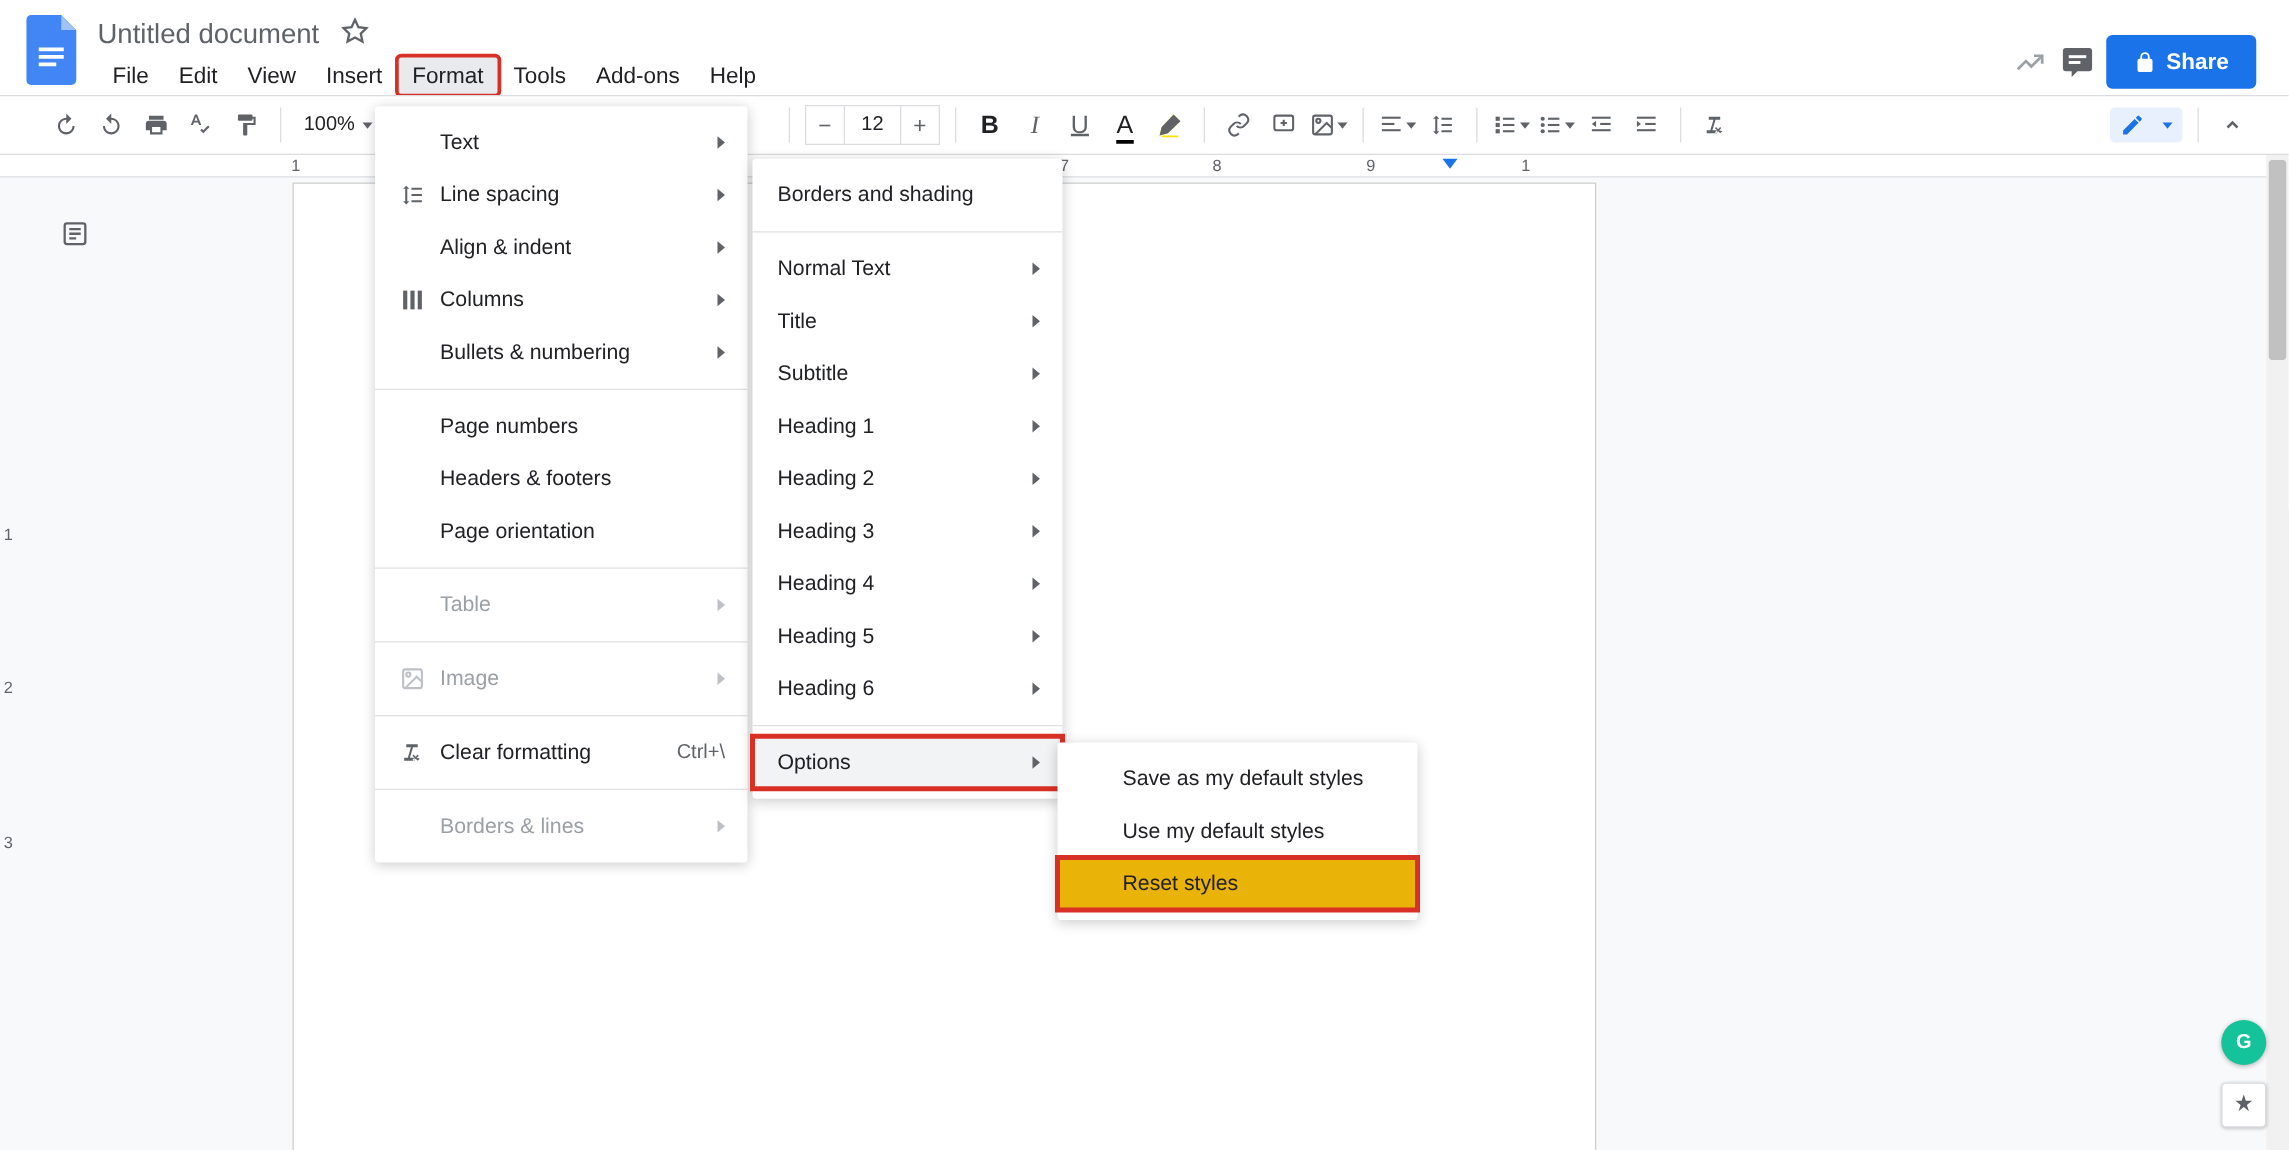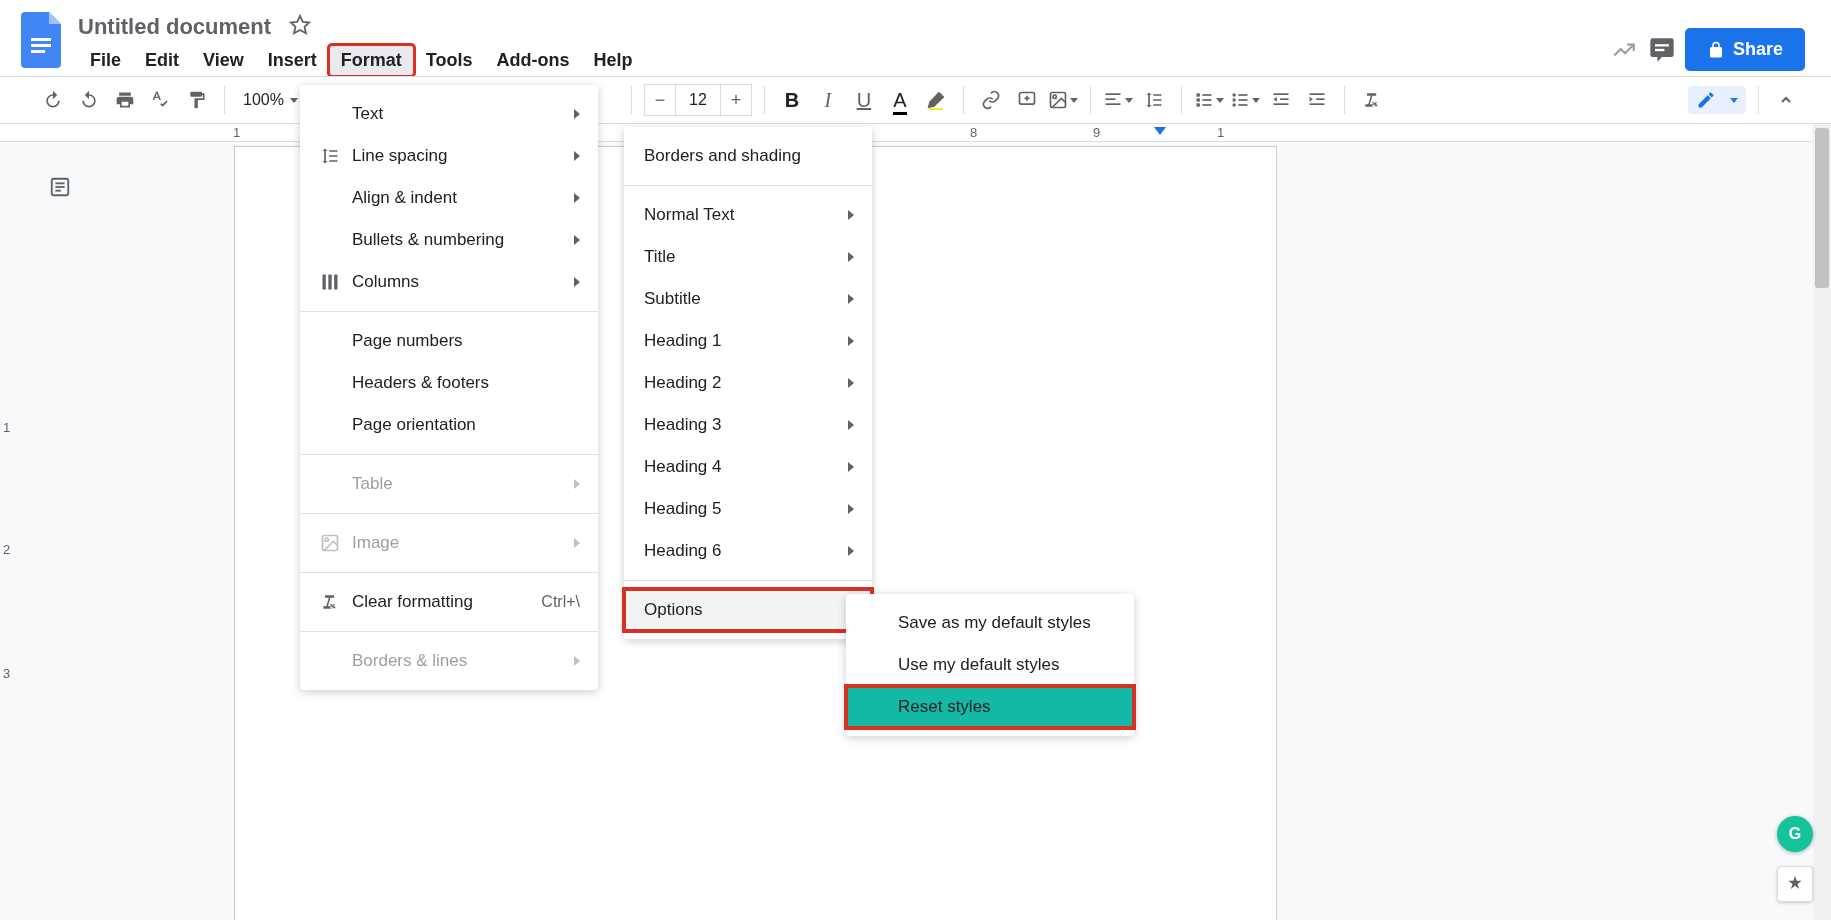--- a/index.html
+++ b/index.html
@@ -3,21 +3,21 @@
 <meta charset="utf-8">
 <style>
   * { box-sizing: border-box; margin: 0; padding: 0; font-family: Arial, sans-serif; }
   body { background: #fff; color: #202124; overflow: hidden; }
   .app { width: 1831px; height: 920px; display: flex; flex-direction: column; position: relative; }
   
   
   .header { display: flex; align-items: flex-start; padding: 10px 18px 0 18px; background: #fff; }
   .docs-logo { width: 50px; height: 60px; display: flex; align-items: center; justify-content: center; }
   .docs-logo svg { width: 44px; height: 56px; }
-  .title-area { margin-left: 10px; flex: 1; font-weight: bold; }
+  .title-area { margin-left: 10px; flex: 1; }
   .doc-title-row { display: flex; align-items: center; height: 34px; }
   .doc-title { font-size: 22px; color: #5f6368; }
   .star-icon { margin-left: 18px; color: #5f6368; cursor: pointer; }
   .menubar { display: flex; align-items: flex-end; height: 30px; margin-top: 2px; }
   .menu-item { padding: 5px 12px; font-size: 18px; color: #202124; cursor: pointer; border-radius: 3px; }
   .menu-item.active { background: #e8eaed; outline: 3px solid #d93025; outline-offset: -1px; }
   .right-controls { display: flex; align-items: center; gap: 8px; padding-top: 18px; padding-right: 8px; }
   .trend-icon, .comment-icon { color: #5f6368; cursor: pointer; width: 30px; height: 30px; display:flex; align-items:center; justify-content:center; }
   .share-btn { background: #1a73e8; color: #fff; font-weight: 600; border: none; border-radius: 5px; padding: 11px 22px; font-size: 18px; cursor: pointer; display: flex; align-items: center; gap: 8px; }
 
@@ -50,21 +50,21 @@
   .dropdown .row.disabled { color: #9aa0a6; }
   .dropdown .row .icon-slot { width: 32px; display:flex; align-items:center; color:#5f6368;}
   .dropdown .row.disabled .icon-slot { color: #bdc1c6; }
   .dropdown .row .label { flex: 1; }
   .dropdown .row .shortcut { color: #5f6368; font-size: 16px; }
   .dropdown .row .sub-caret { width:0; height:0; border-top: 5px solid transparent; border-bottom:5px solid transparent; border-left: 6px solid #5f6368; }
   .dropdown .row.disabled .sub-caret { border-left-color: #bdc1c6; }
   .dropdown .divider { height: 1px; background: #e0e0e0; margin: 8px 0; }
   .dropdown .row.highlight-red { outline: 4px solid #d93025; outline-offset: -2px; background: #f1f3f4; }
   .dropdown .row.highlight-red-only { outline: 4px solid #d93025; outline-offset: -2px; }
-  .dropdown .row.hover-only { background: #14b8a6; }
+  .dropdown .row.hover-only { background: #eab308; }
 
   .color-underline { position: relative; }
   .color-underline::after { content:''; position:absolute; left:0; right:0; bottom:-3px; height:3px; background:#000; }
   
   .grammarly { position:absolute; right: 18px; bottom: 68px; width: 36px; height:36px; border-radius:50%; background: #15c39a; display:flex; align-items:center; justify-content:center; color:#fff; font-weight:bold; box-shadow: 0 1px 4px rgba(0,0,0,0.3);}
   .explore { position:absolute; right: 18px; bottom: 18px; width: 36px; height: 36px; background:#fff; border:1px solid #dadce0; border-radius:4px; display:flex;align-items:center;justify-content:center; color:#5f6368; box-shadow: 0 1px 3px rgba(0,0,0,0.2);}
   .scrollbar-v { position:absolute; right:0; top: 0; bottom: 0; width: 18px; background: #f1f1f1; }
   .scrollbar-thumb { position:absolute; right: 2px; top: 4px; width: 14px; height: 160px; background: #c1c1c1; border-radius: 3px; }
   .sub-caret-grey { color:#9aa0a6; }
 </style>
@@ -333,33 +333,33 @@
         </span>
       <span class="label">Line spacing</span>
       <span class="sub-caret"></span>
     </div>
     <div class="row">
       <span class="icon-slot"></span>
       <span class="label">Align &amp; indent</span>
       <span class="sub-caret"></span>
     </div>
     <div class="row">
-      <span class="icon-slot"></span>
-      <span class="label">Bullets &amp; numbering</span>
-      <span class="sub-caret"></span>
-    </div>
-    <div class="row">
       <span class="icon-slot">
           <svg width="20" height="20" viewBox="0 0 24 24" fill="#5f6368">
             <rect x="3" y="3" width="4" height="18"></rect>
             <rect x="10" y="3" width="4" height="18"></rect>
             <rect x="17" y="3" width="4" height="18"></rect>
           </svg>
         </span>
       <span class="label">Columns</span>
+      <span class="sub-caret"></span>
+    </div>
+    <div class="row">
+      <span class="icon-slot"></span>
+      <span class="label">Bullets &amp; numbering</span>
       <span class="sub-caret"></span>
     </div>
     <div class="divider"></div>
     <div class="row">
       <span class="icon-slot"></span>
       <span class="label">Page numbers</span>
     </div>
     <div class="row">
       <span class="icon-slot"></span>
       <span class="label">Headers &amp; footers</span>
@@ -397,21 +397,21 @@
       <span class="shortcut">Ctrl+\</span>
     </div>
     <div class="divider"></div>
     <div class="row disabled">
       <span class="icon-slot"></span>
       <span class="label">Borders &amp; lines</span>
       <span class="sub-caret"></span>
     </div>
   </div>
 
-  <div class="dropdown" style="left: 624px; top: 127px; width: 248px;">
+  <div class="dropdown" style="left: 602px; top: 127px; width: 248px;">
     <div class="row">
       <span class="label">Borders and shading</span>
     </div>
     <div class="divider"></div>
     <div class="row">
       <span class="label">Normal Text</span>
       <span class="sub-caret sub-caret-grey"></span>
     </div>
     <div class="row">
       <span class="label">Title</span>

